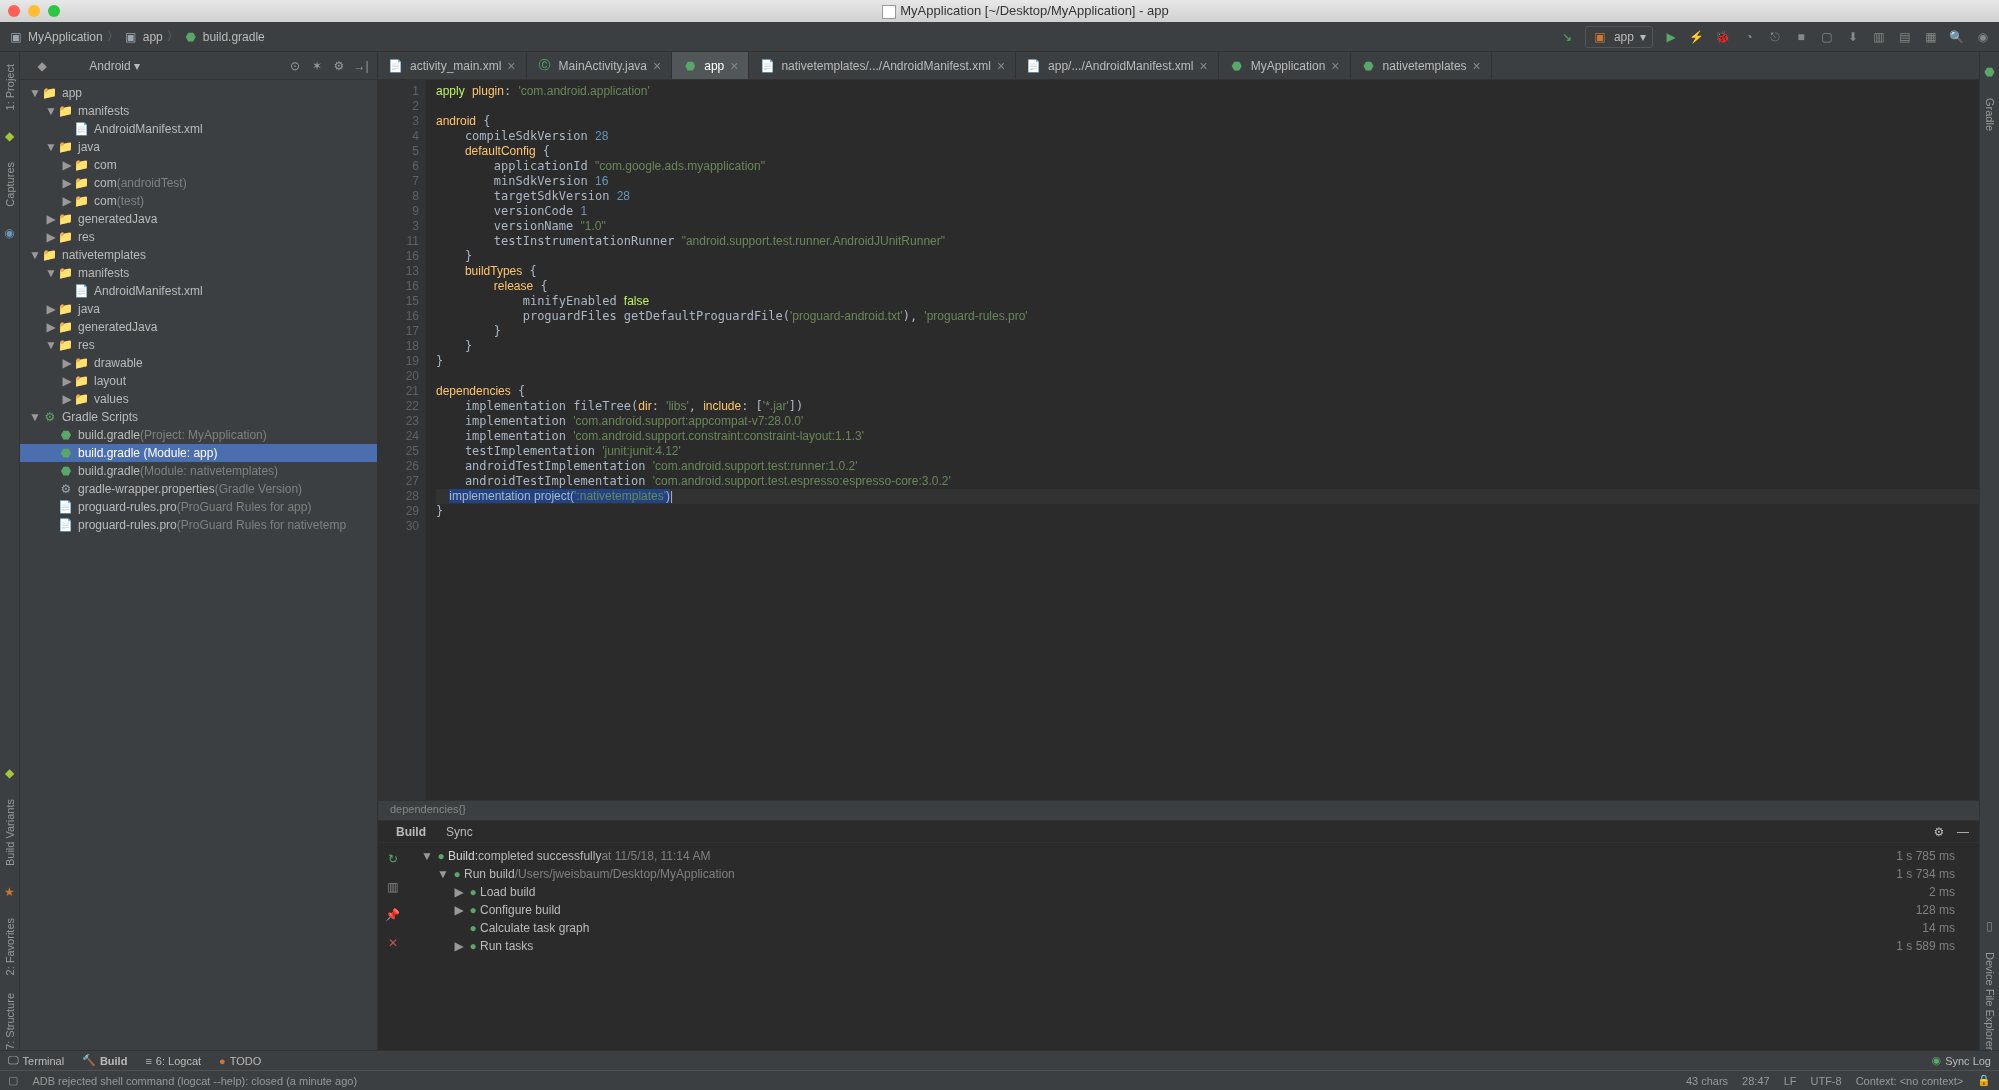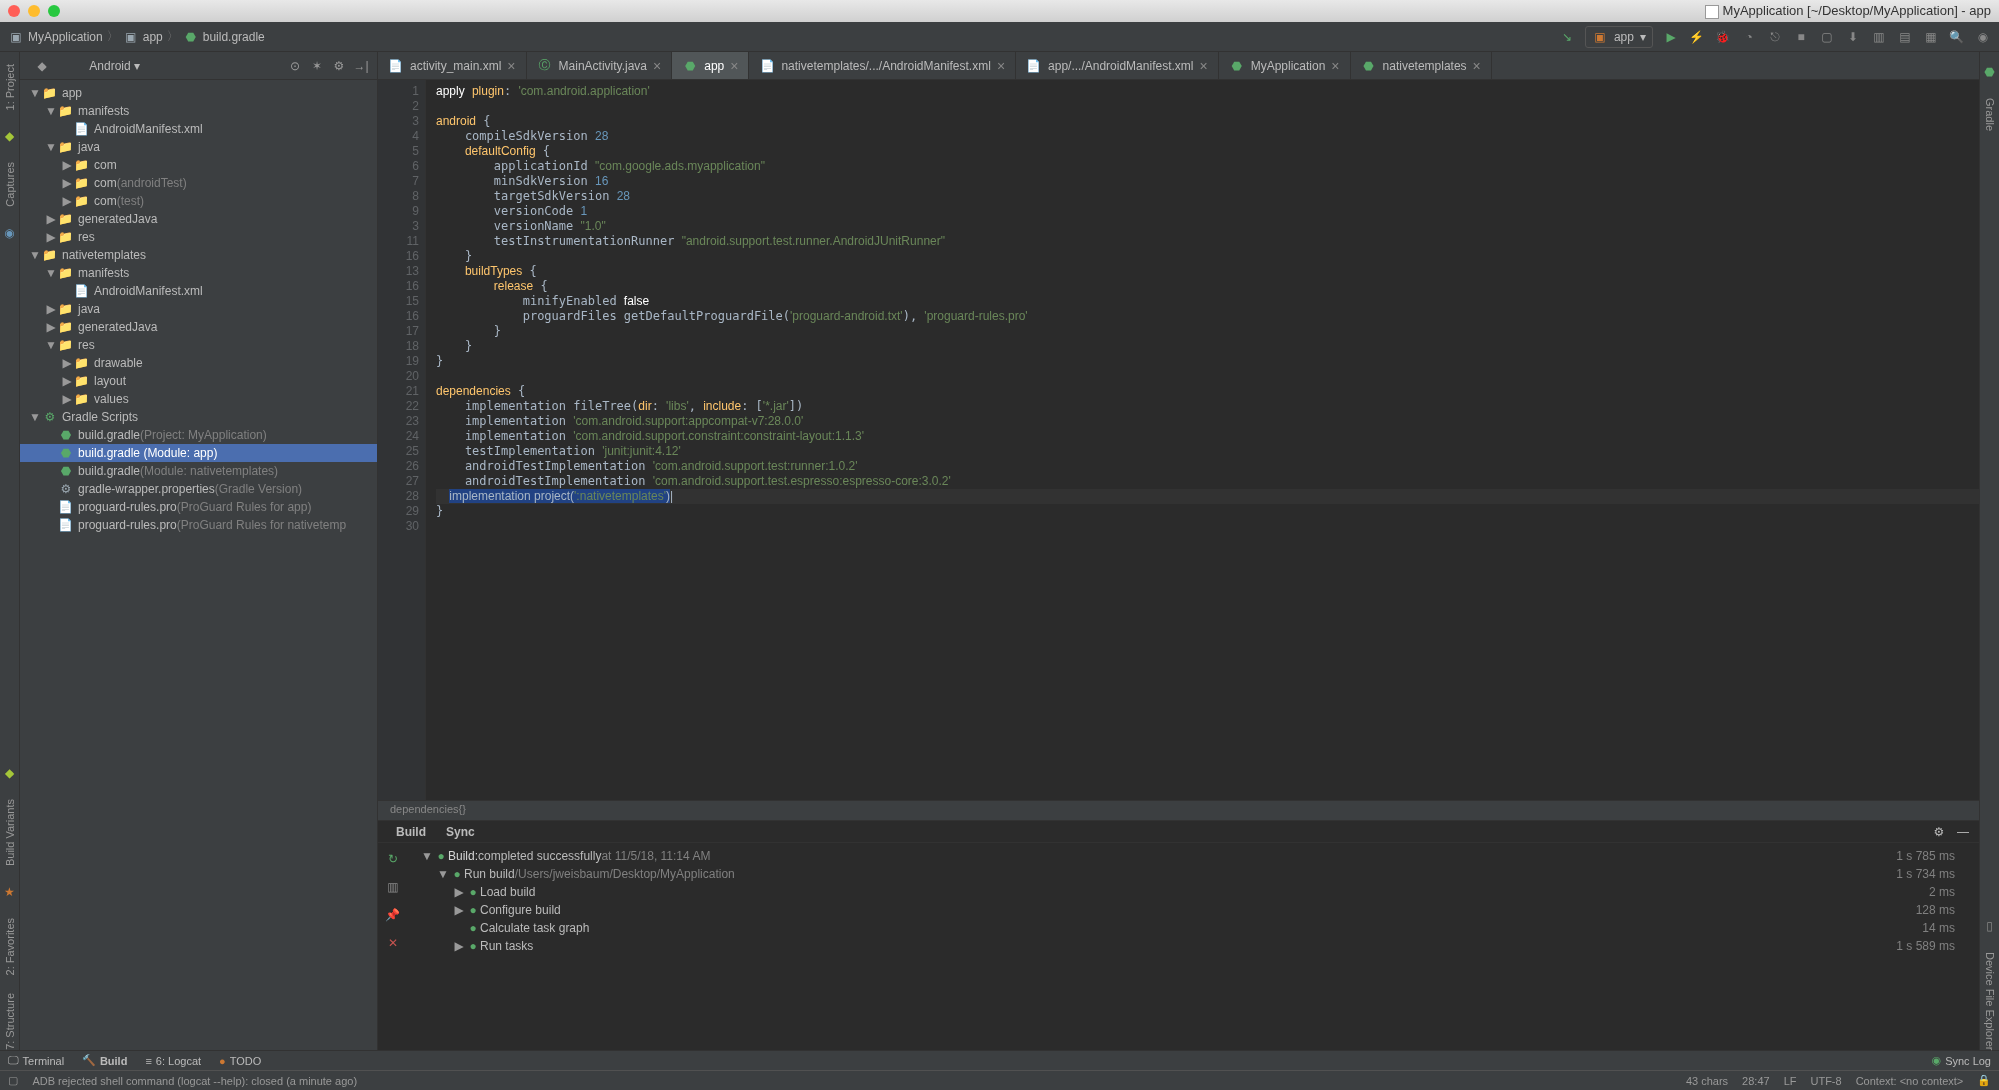--- a/index.html
+++ b/index.html
@@ -3,21 +3,21 @@
 <meta charset="utf-8">
 <style>
 * { margin: 0; padding: 0; box-sizing: border-box; font-family: -apple-system, "Helvetica Neue", Arial, sans-serif; }
 body { background: #3c3f41; color: #bbb; font-size: 12px; overflow: hidden; width: 1999px; height: 1090px; }
 
 
 .titlebar { height: 22px; background: linear-gradient(#e8e8e8, #d0d0d0); display: flex; align-items: center; padding: 0 8px; color: #333; font-size: 13px; }
 .traffic { display: flex; gap: 8px; }
 .traffic span { width: 12px; height: 12px; border-radius: 50%; display: block; }
 .tr-red { background: #ff5f57; } .tr-yel { background: #febc2e; } .tr-grn { background: #28c840; }
-.titlebar .title { flex: 1; text-align: right; }
+.titlebar .title { flex: 1; text-align: center; }
 .titlebar .doc-icon { width: 14px; height: 14px; background: #fff; border: 1px solid #999; display: inline-block; vertical-align: middle; margin-right: 4px; }
 
 
 .navbar { height: 30px; background: #3c3f41; display: flex; align-items: center; padding: 0 8px; border-bottom: 1px solid #323232; }
 .navbar .crumb { display: flex; align-items: center; gap: 4px; margin-right: 8px; color: #bbb; }
 .navbar .sep { color: #777; }
 .navbar .spacer { flex: 1; }
 .navbar .tool-icons { display: flex; align-items: center; gap: 10px; }
 .navbar .run-cfg { background: #3c3f41; border: 1px solid #555; border-radius: 3px; padding: 2px 6px; display: flex; align-items: center; gap: 6px; }
 .ico { width: 16px; height: 16px; display: inline-flex; align-items: center; justify-content: center; }
@@ -46,29 +46,29 @@
 .editor-area { flex: 1; display: flex; flex-direction: column; background: #2b2b2b; }
 .tabs { height: 28px; display: flex; align-items: stretch; background: #3c3f41; border-bottom: 1px solid #323232; overflow: hidden; }
 .tab { display: flex; align-items: center; padding: 0 10px; gap: 6px; border-right: 1px solid #323232; cursor: pointer; font-size: 12px; color: #bbb; }
 .tab.active { background: #515658; color: #fff; }
 .tab .close { color: #888; font-size: 14px; }
 .editor-body { flex: 1; display: flex; overflow: hidden; }
 .gutter { width: 48px; background: #313335; color: #606366; text-align: right; padding: 4px 6px 4px 0; font-family: Menlo, Consolas, monospace; font-size: 12px; line-height: 15px; border-right: 1px solid #323232; }
 .gutter-mark { position: relative; }
 .gutter-mark::before { content: ""; position: absolute; left: -18px; top: 2px; width: 10px; height: 10px; background: #ffcb6b; border-radius: 50%; }
 .code { flex: 1; padding: 4px 0 4px 10px; font-family: Menlo, Consolas, monospace; font-size: 12px; line-height: 15px; white-space: pre; color: #a9b7c6; overflow: auto; }
-.kw { color: #ffffff; } .str { color: #6a8759; } .num { color: #6897bb; } .id { color: #ffc66d; }
+.kw { color: #bef264; } .str { color: #6a8759; } .num { color: #6897bb; } .id { color: #ffc66d; }
 .sel { background: #214283; }
 .linehl { background: #323232; display: inline-block; width: 100%; }
 .crumb-bar { height: 20px; padding: 2px 12px; color: #888; font-size: 11px; border-top: 1px solid #323232; background: #3c3f41; }
 
 
 .build-panel { height: 230px; border-top: 1px solid #323232; display: flex; flex-direction: column; }
 .build-header { height: 22px; display: flex; align-items: center; border-bottom: 1px solid #323232; padding: 0 8px; }
-.build-header .btab { padding: 2px 10px; color: #bbb; cursor: pointer; font-weight: bold; }
+.build-header .btab { padding: 2px 10px; color: #bbb; cursor: pointer; }
 .build-header .btab.active { font-weight: bold; }
 .build-header .spacer { flex: 1; }
 .build-body { flex: 1; display: flex; }
 .build-left { width: 30px; display: flex; flex-direction: column; align-items: center; gap: 12px; padding-top: 8px; }
 .build-tree { flex: 1; padding: 4px 8px; }
 .brow { display: flex; align-items: center; height: 18px; padding: 0 4px; }
 .brow .arrow { width: 14px; color: #999; text-align: center; }
 .brow .ok { color: #59a869; width: 14px; text-align: center; }
 .brow .time { margin-left: auto; color: #808080; padding-right: 12px; }
 .brow b { color: #d6d6d6; font-weight: normal; }

